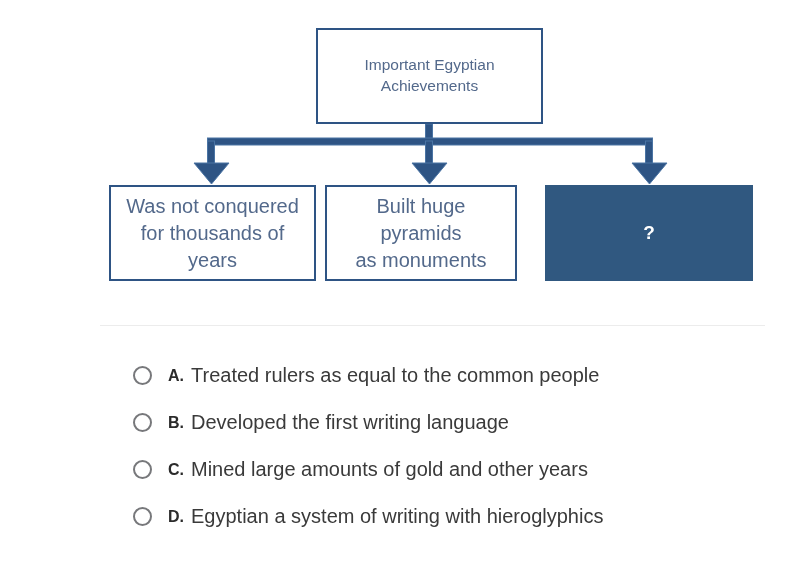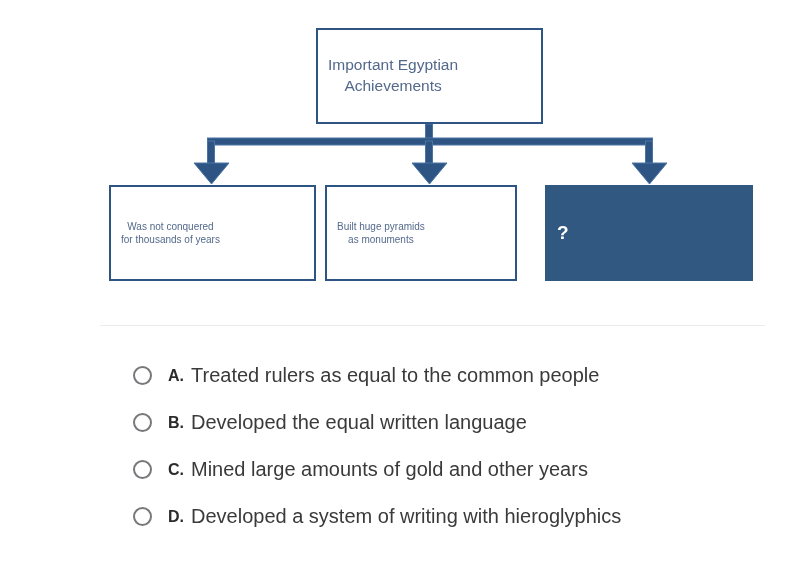--- a/index.html
+++ b/index.html
@@ -28,20 +28,21 @@
     left: 0; top: 0;
     width: 805px;
     height: 300px;
   }
 
   .node-box {
     position: absolute;
     box-sizing: border-box;
     display: flex;
     align-items: center;
+    justify-content: center;
     text-align: center;
     line-height: 1.35;
   }
   .node-box .node-label {
     display: block;
     padding: 0 10px;
     white-space: pre-line;
   }
 
   #root-node {
@@ -51,21 +52,21 @@
     height: 96px;
     border: 2px solid #2e5484;
     background: #ffffff;
     font-size: 15.5px;
     color: #53698b;
   }
 
   .child-node {
     top: 185px;
     height: 96px;
-    font-size: 10px;
+    font-size: 20px;
   }
   #child-node-1 {
     left: 109px;
     width: 207px;
     border: 2px solid #2e5484;
     background: #ffffff;
     color: #53698b;
   }
   #child-node-2 {
     left: 325px;
@@ -189,28 +190,28 @@
 
   <div class="answer-option">
     <span class="radio-circle"></span>
     <span class="option-letter">A.</span>
     <span class="option-text">Treated rulers as equal to the common people</span>
   </div>
 
   <div class="answer-option">
     <span class="radio-circle"></span>
     <span class="option-letter">B.</span>
-    <span class="option-text">Developed the equal written language</span>
+    <span class="option-text">Developed the first writing language</span>
   </div>
 
   <div class="answer-option">
     <span class="radio-circle"></span>
     <span class="option-letter">C.</span>
     <span class="option-text">Mined large amounts of gold and other years</span>
   </div>
 
   <div class="answer-option">
     <span class="radio-circle"></span>
     <span class="option-letter">D.</span>
-    <span class="option-text">Developed a system of writing with hieroglyphics</span>
+    <span class="option-text">Egyptian a system of writing with hieroglyphics</span>
   </div>
 
 </div>
 
 </body></html>

